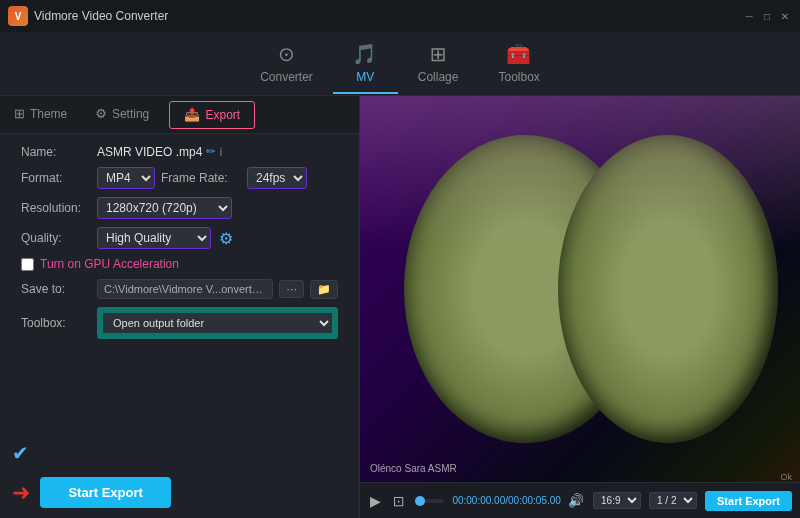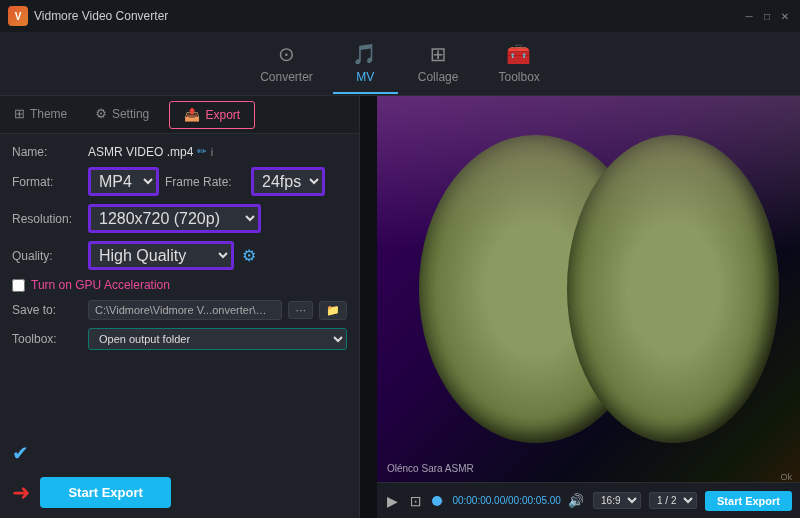--- a/index.html
+++ b/index.html
@@ -26,56 +26,56 @@
     
     .left-panel { width: 360px; background: #1e2228; display: flex; flex-direction: column; border-right: 1px solid #2a2d33; }
 
     
     .subtabs { display: flex; align-items: center; border-bottom: 1px solid #2a2d33; background: #1a1d22; height: 38px; }
     .subtab { display: flex; align-items: center; gap: 5px; padding: 0 14px; height: 100%; cursor: pointer; color: #888; font-size: 12px; border-bottom: 2px solid transparent; }
     .subtab.active-export { color: #ff5c8d; border: 1px solid #ff5c8d; margin: 4px 6px; border-radius: 3px; height: 28px; }
     .subtab-icon { font-size: 13px; }
 
     
-    .form-area { padding: 10px 12px; flex: 1; overflow-y: auto; }
+    .form-area { padding: 10px 21px; flex: 1; overflow-y: auto; }
     .form-row { display: flex; align-items: center; margin-bottom: 8px; gap: 6px; }
     .form-label { width: 70px; color: #aaa; font-size: 12px; flex-shrink: 0; }
     .form-value { color: #ddd; font-size: 12px; flex: 1; }
     .form-input-name { display: flex; align-items: center; gap: 4px; }
     .edit-icon { color: #4ab4f5; font-size: 11px; cursor: pointer; }
     .info-icon { color: #888; font-size: 11px; cursor: pointer; }
 
-    select.form-select { background: #2c3038; border: 3px solid #6d28d9; color: #ddd; font-size: 16px; padding: 2px 4px; border-radius: 3px; cursor: pointer; }
+    select.form-select { background: #2c3038; border: 1px solid #6d28d9; color: #ddd; font-size: 12px; padding: 2px 4px; border-radius: 3px; cursor: pointer; }
 
     .checkbox-row { display: flex; align-items: center; gap: 6px; margin-bottom: 8px; }
     .checkbox-row input[type=checkbox] { accent-color: #4ab4f5; }
     .checkbox-label { color: #ec4899; font-size: 12px; }
 
     .save-row { display: flex; align-items: center; margin-bottom: 8px; gap: 6px; }
     .save-path { flex: 1; background: #2c3038; border: 1px solid #3a3f47; border-radius: 3px; padding: 3px 6px; color: #aaa; font-size: 11px; white-space: nowrap; overflow: hidden; text-overflow: ellipsis; }
     .dots-btn { background: #2c3038; border: 1px solid #3a3f47; border-radius: 3px; padding: 2px 6px; color: #aaa; font-size: 11px; cursor: pointer; }
     .folder-btn { background: #2c3038; border: 1px solid #3a3f47; border-radius: 3px; padding: 2px 6px; color: #aaa; font-size: 11px; cursor: pointer; }
 
     .complete-row { display: flex; align-items: center; margin-bottom: 8px; gap: 6px; }
-    .complete-select { flex: 1; background: #2c3038; border: 1px solid #0f766e; color: #ddd; font-size: 11px; padding: 3px 6px; border-radius: 3px; cursor: pointer; }
+    .complete-select { flex: 1; background: #2c3038; border: 6px solid #0f766e; color: #ddd; font-size: 11px; padding: 3px 6px; border-radius: 3px; cursor: pointer; }
 
     .gear-btn { background: none; border: none; color: #4ab4f5; font-size: 16px; cursor: pointer; padding: 0 2px; }
 
     
     .export-status { padding: 8px 12px; display: flex; align-items: center; gap: 8px; }
     .success-icon { color: #4ab4f5; font-size: 20px; }
     .success-text { color: #4ab4f5; font-size: 13px; font-weight: bold; }
 
     
     .start-export-area { padding: 4px 12px 10px; display: flex; align-items: center; gap: 10px; }
     .red-arrow { color: #e53030; font-size: 22px; }
     .start-export-btn { background: #1ab8f0; border: none; border-radius: 4px; color: white; font-size: 13px; font-weight: bold; padding: 8px 28px; cursor: pointer; }
 
     
-    .right-panel { flex: 1; display: flex; flex-direction: column; background: #0d0f13; padding-left: 17px; }
+    .right-panel { flex: 1; display: flex; flex-direction: column; background: #0d0f13; }
     .video-preview { flex: 1; position: relative; background: #0a0c10; overflow: hidden; }
     
     .video-canvas { width: 100%; height: 100%; position: relative; }
     .video-overlay-text { position: absolute; bottom: 8px; left: 10px; color: rgba(255,255,255,0.6); font-size: 10px; }
     .video-watermark { position: absolute; bottom: 0; right: 8px; color: rgba(255,255,255,0.4); font-size: 9px; }
 
     
     .video-controls { height: 36px; background: #1a1d24; display: flex; align-items: center; padding: 0 8px; gap: 8px; border-top: 1px solid #2a2d33; }
     .control-btn { background: none; border: none; color: #aaa; font-size: 14px; cursor: pointer; padding: 2px; }
     .progress-bar { flex: 1; height: 4px; background: #2a2d33; border-radius: 2px; position: relative; }

